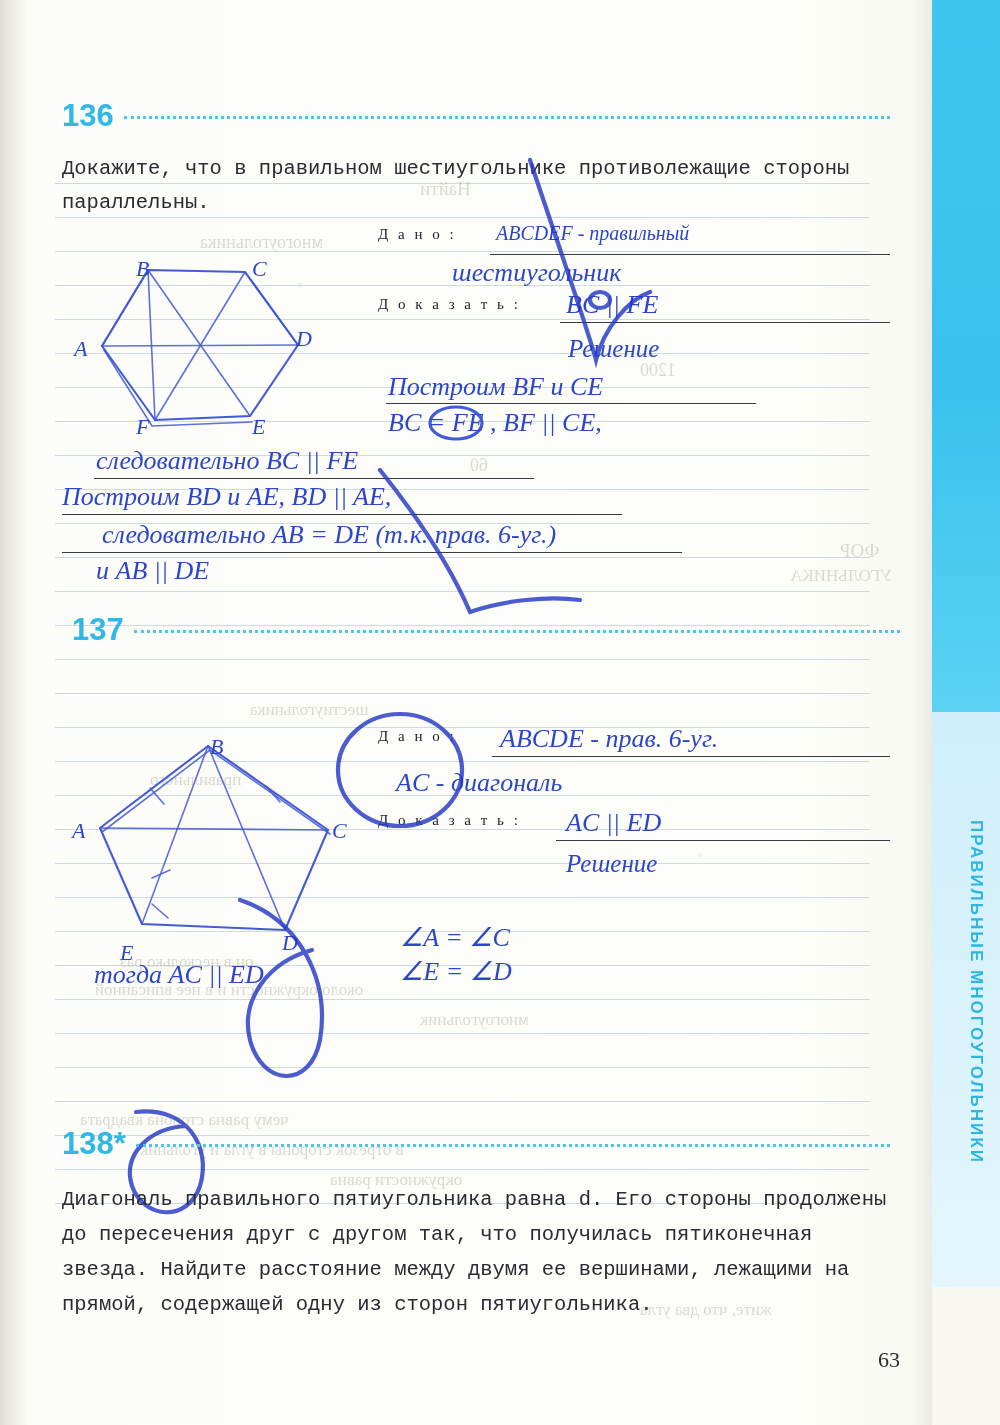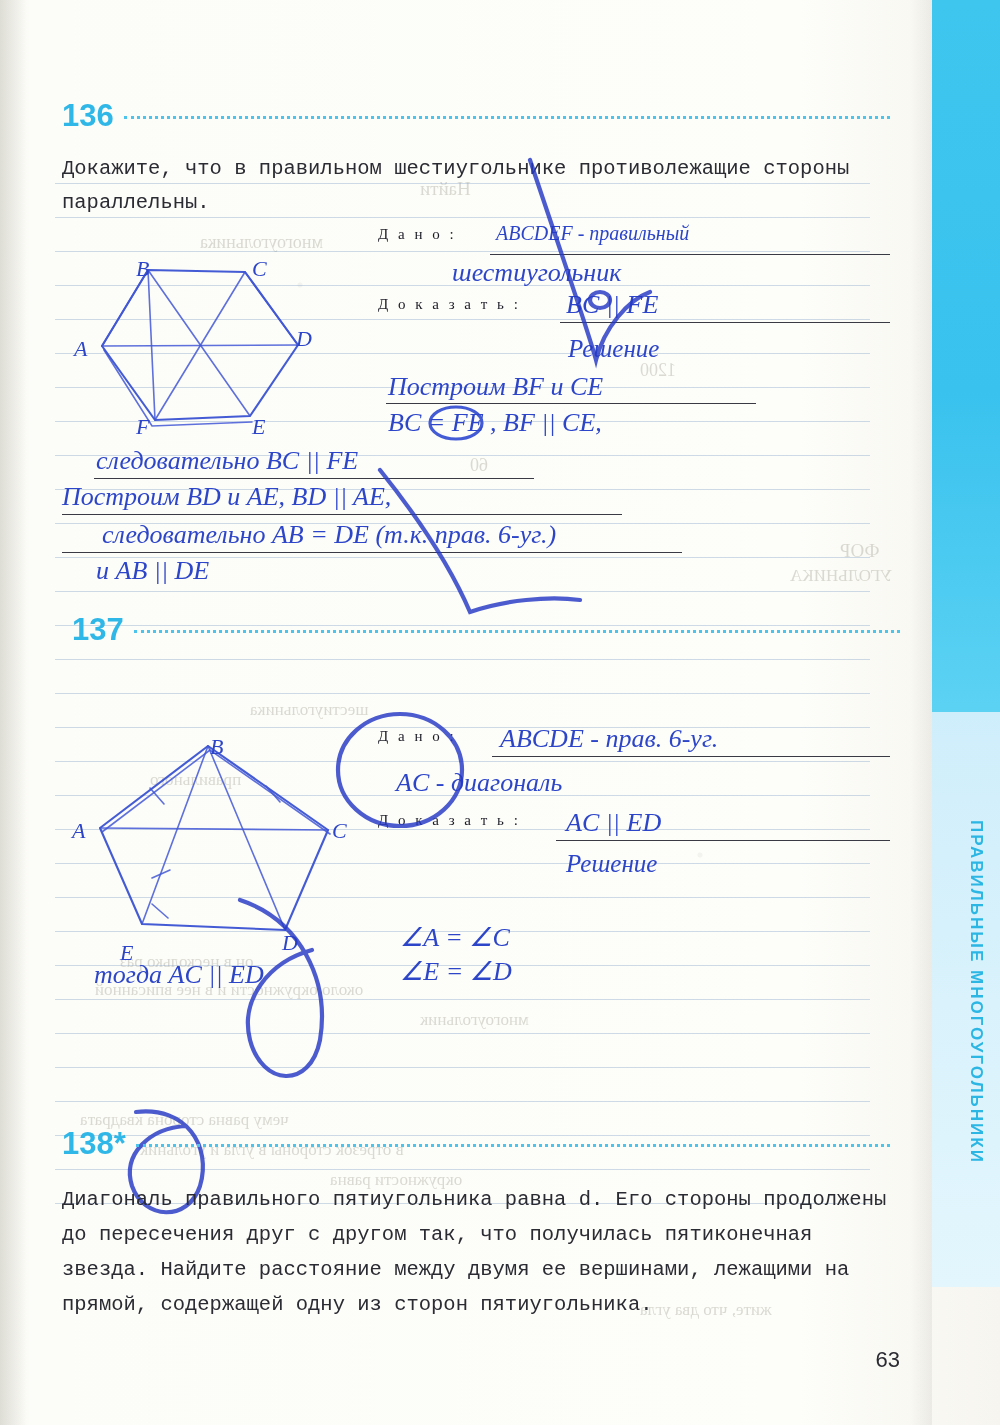--- a/index.html
+++ b/index.html
@@ -107,21 +107,21 @@
     letter-spacing:3px;
     font-family:Liberation Serif, serif;
   }
   .underline {
     position:absolute;
     border-bottom:1.5px solid #3a3a45;
   }
   .page-num {
     position:absolute; right:100px; bottom:52px;
     color:#2b2b33; font-size:22px;
-    font-family:Liberation Sans, sans-serif;
+    font-family:Liberation Serif, serif;
   }
   svg { position:absolute; overflow:visible; }
   .ink { stroke:#2f49cf; fill:none; stroke-linecap:round; stroke-linejoin:round; opacity:.9;}
   .ink-thin { stroke:#4257d6; fill:none; stroke-width:1.6; stroke-linecap:round; opacity:.85;}
   .ink-fat { stroke:#2438c4; fill:none; stroke-width:4.2; stroke-linecap:round; opacity:.82;}
 </style>
 </head>
 <body>
 
 <div class="page">

